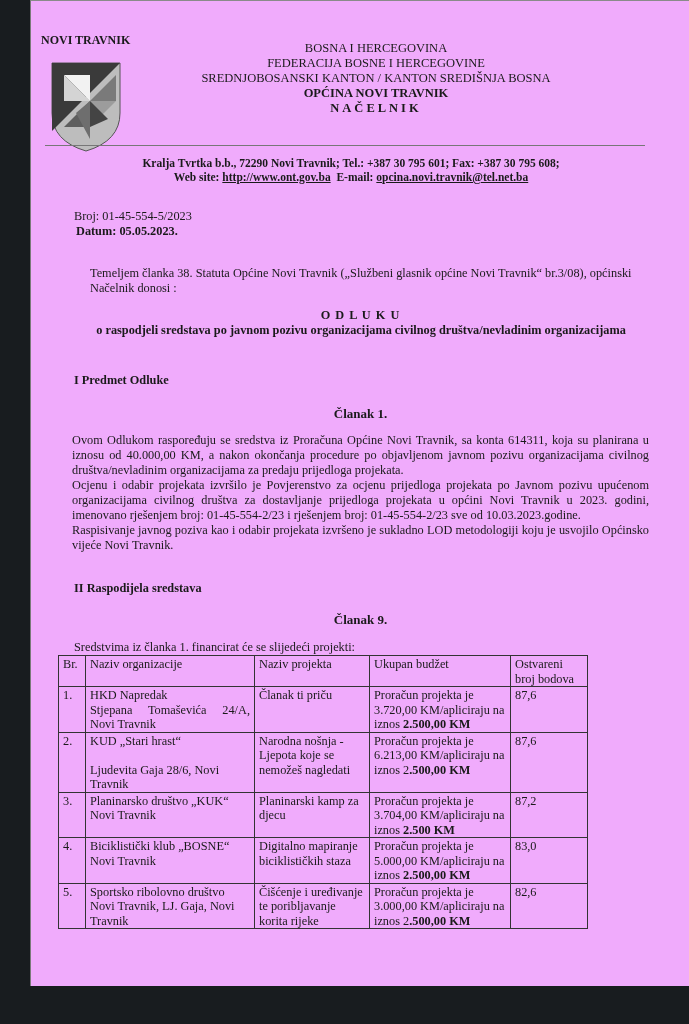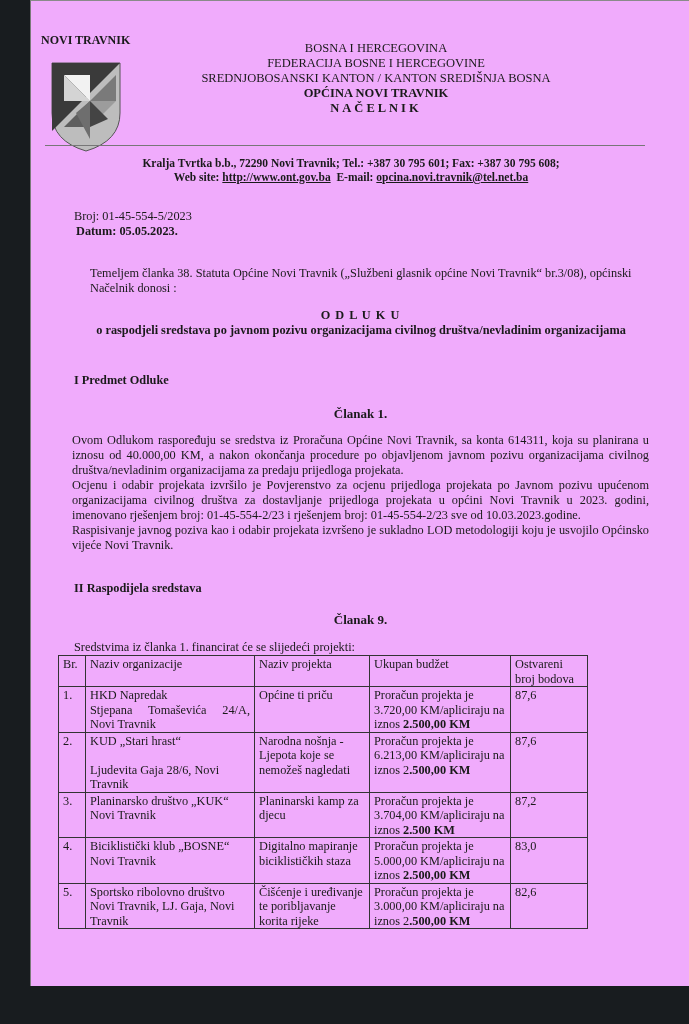--- a/index.html
+++ b/index.html
@@ -99,21 +99,21 @@
       <td class="c1">Br.</td>
       <td class="c2">Naziv organizacije</td>
       <td class="c3">Naziv projekta</td>
       <td class="c4">Ukupan budžet</td>
       <td class="c5">Ostvareni broj bodova</td>
     </tr>
     <tr>
       <td>1.</td>
       <td style="white-space:pre-line; text-align:justify;margin-left:12px;">HKD Napredak
 Stjepana  Tomaševića  24/A, Novi Travnik</td>
-      <td>Općine ti priču</td>
+      <td>Članak ti priču</td>
       <td><span>Proračun projekta je 3.720,00 KM/apliciraju na iznos </span><b>2.500,00 KM</b></td>
       <td>87,6</td>
     </tr>
     <tr>
       <td>2.</td>
       <td style="white-space:pre-line;">KUD „Stari hrast“
 
 Ljudevita Gaja 28/6, Novi Travnik</td>
       <td>Narodna nošnja - Ljepota koje se nemožeš nagledati</td>
       <td><span>Proračun projekta je 6.213,00 KM/apliciraju na iznos 2</span><b>.500,00 KM</b></td>

